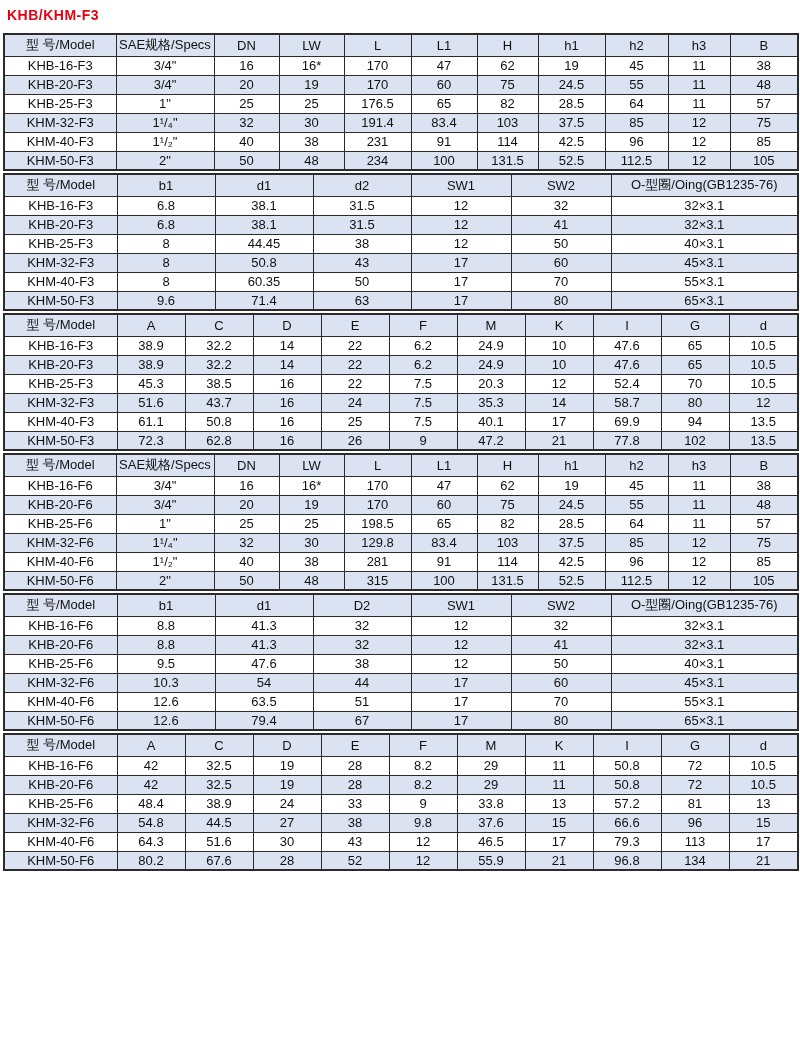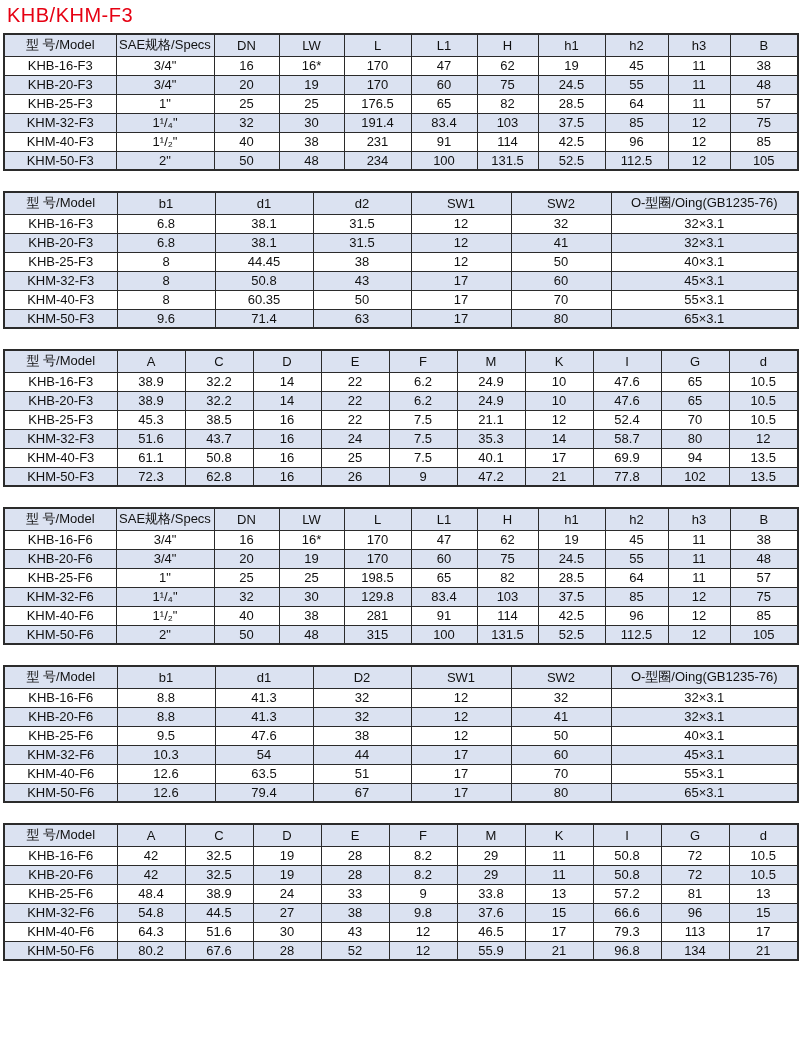--- a/index.html
+++ b/index.html
@@ -13,32 +13,32 @@
   html,body{ margin:0; padding:0; }
   body{
     width:800px; height:1052px; overflow:hidden;
     background:var(--bg);
     font-family:"Liberation Sans","DejaVu Sans",sans-serif;
     color:var(--text);
   }
   .page{ padding:0 3px; }
   h2.section-title{
     color:var(--accent);
-    font-size:20px;
-    font-weight:normal;
+    font-size:14px;
+    font-weight:bold;
     line-height:24px;
     margin:12px 0 6px 4px;
     letter-spacing:0.5px;
   }
   .page h2.section-title:first-child{ margin-top:3px; }
   table.spec-table{
     border-collapse:collapse;
     table-layout:fixed;
     width:794px;
-    margin:0 0 20px 0;
+    margin:0 0 2px 0;
     border:2px solid var(--border);
   }
   table.spec-table th,
   table.spec-table td{
     border:1px solid var(--border);
     text-align:center;
     vertical-align:middle;
     padding:0 2px;
     font-size:13px;
     font-weight:normal;
@@ -301,21 +301,21 @@
           <td>65</td>
           <td>10.5</td>
         </tr>
         <tr>
           <td>KHB-25-F3</td>
           <td>45.3</td>
           <td>38.5</td>
           <td>16</td>
           <td>22</td>
           <td>7.5</td>
-          <td>21.1</td>
+          <td>20.3</td>
           <td>12</td>
           <td>52.4</td>
           <td>70</td>
           <td>10.5</td>
         </tr>
         <tr>
           <td>KHM-32-F3</td>
           <td>51.6</td>
           <td>43.7</td>
           <td>16</td>

